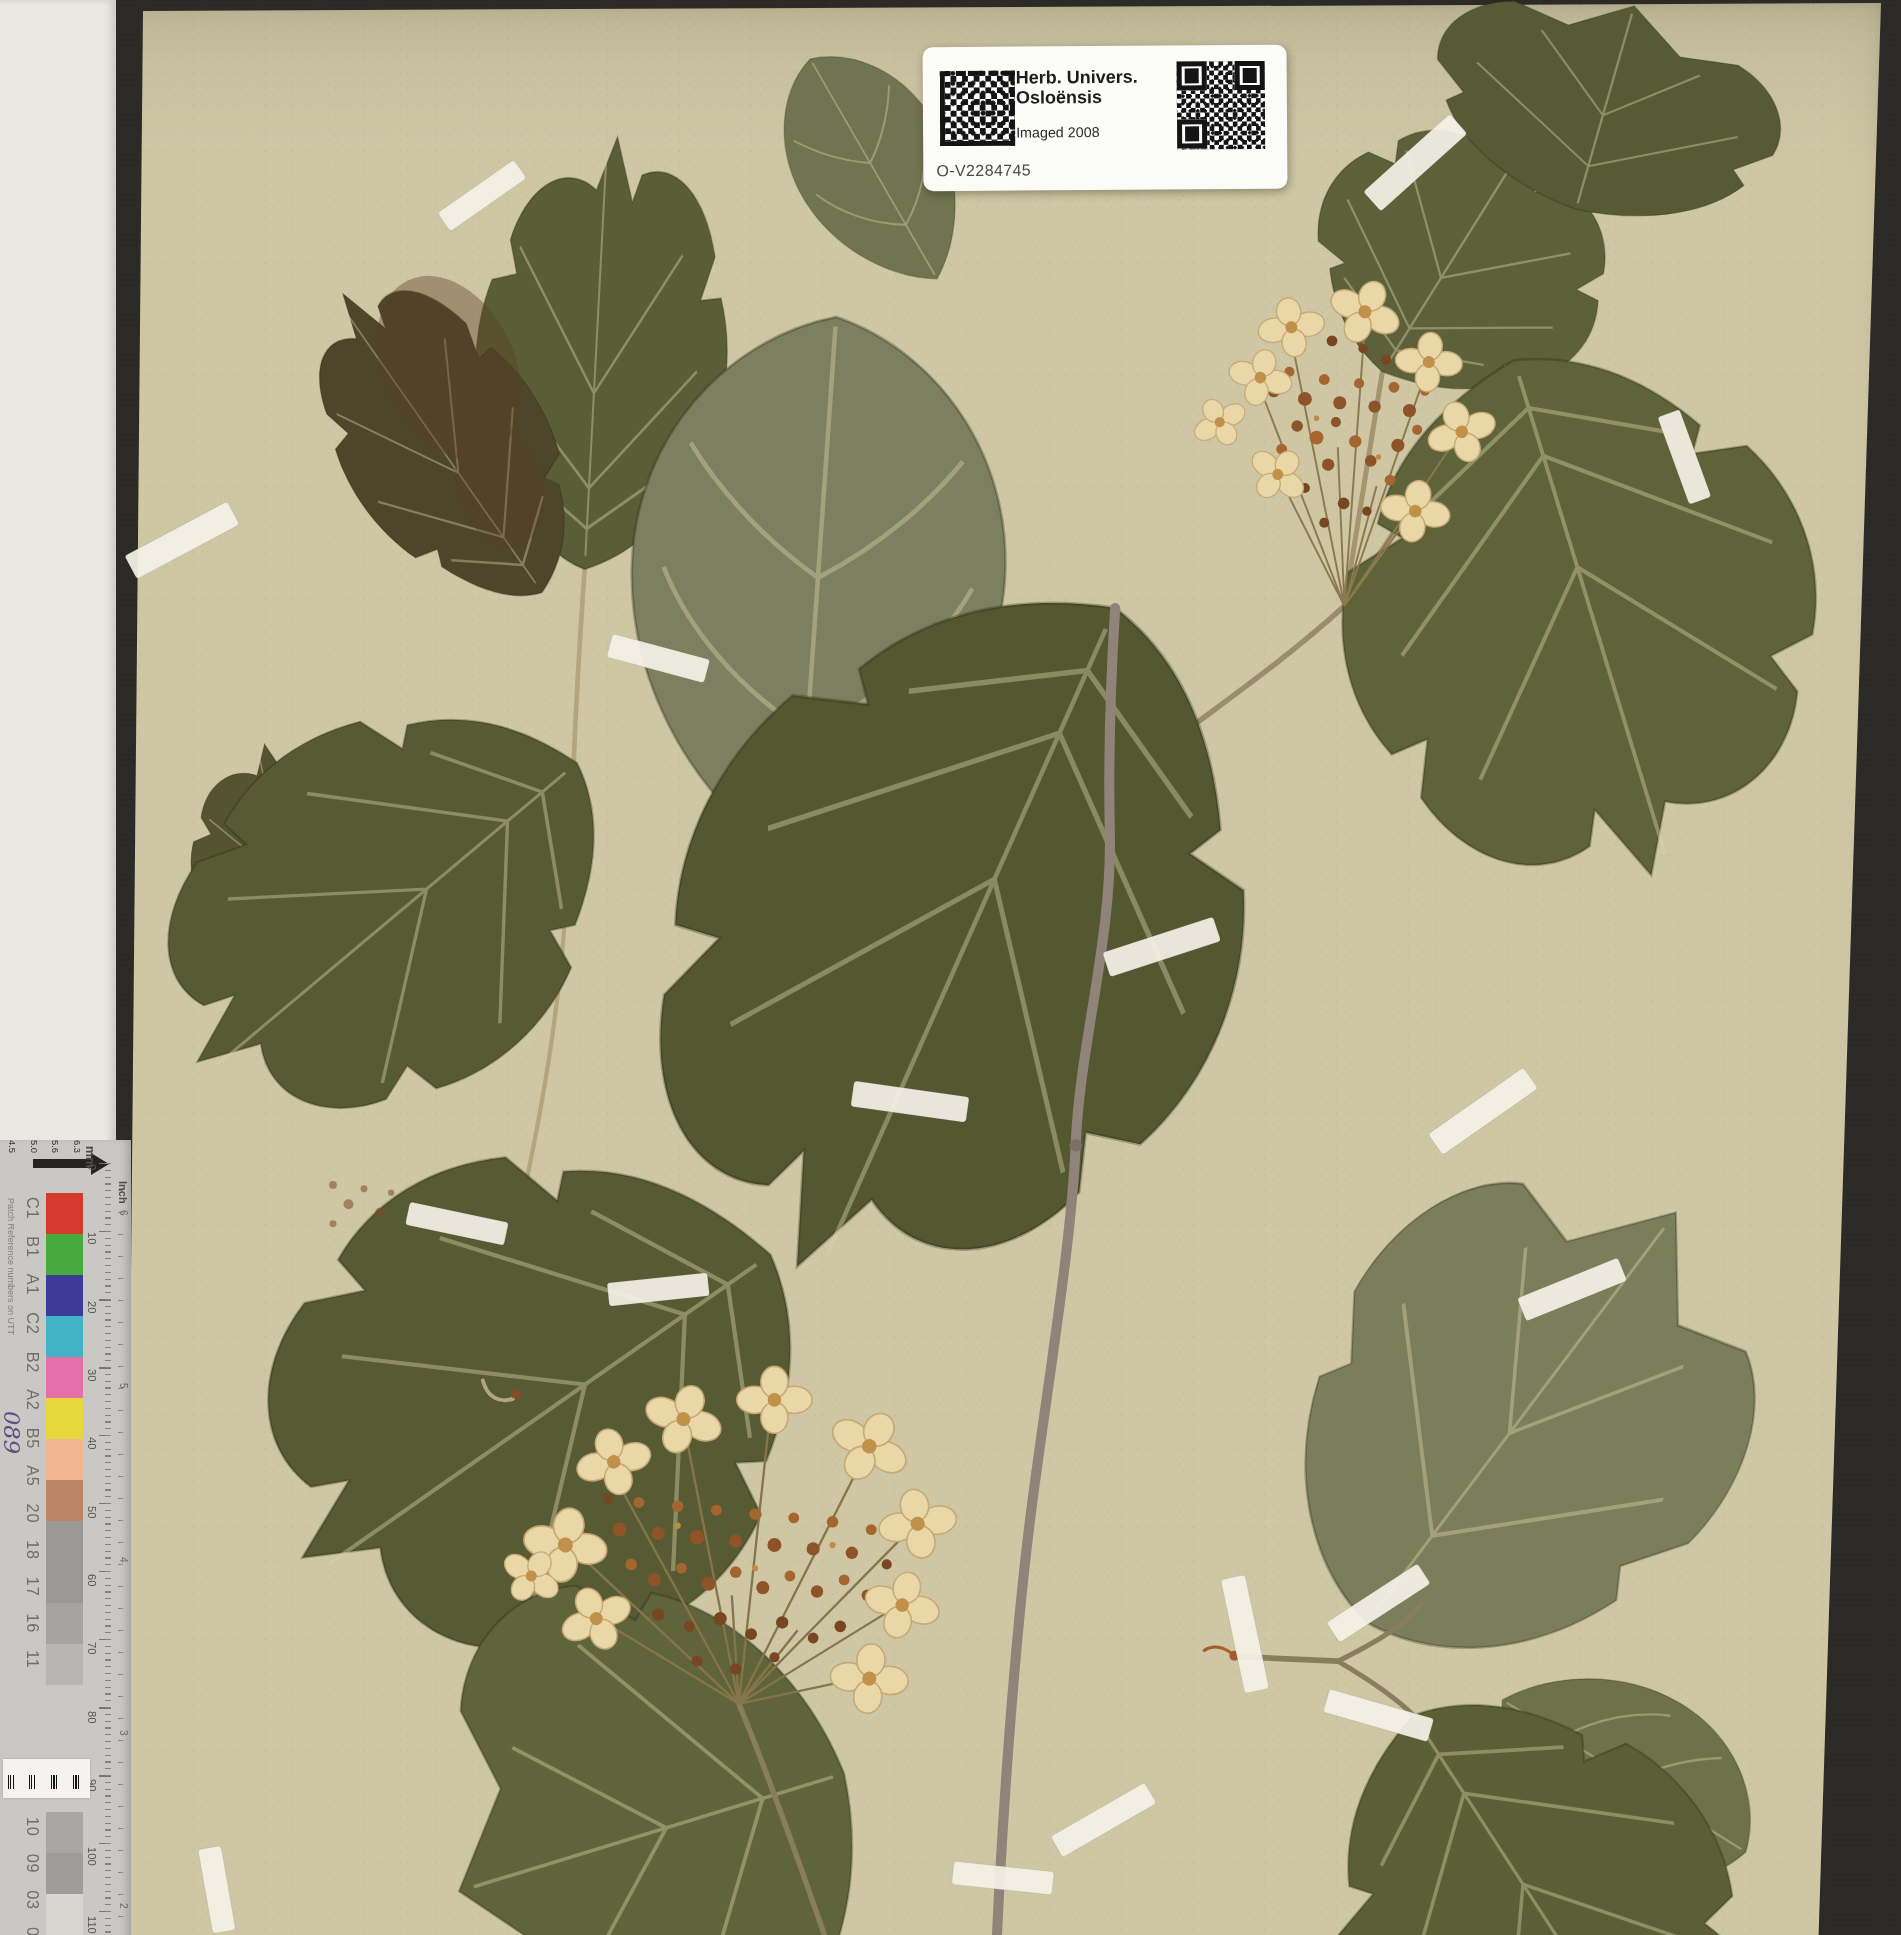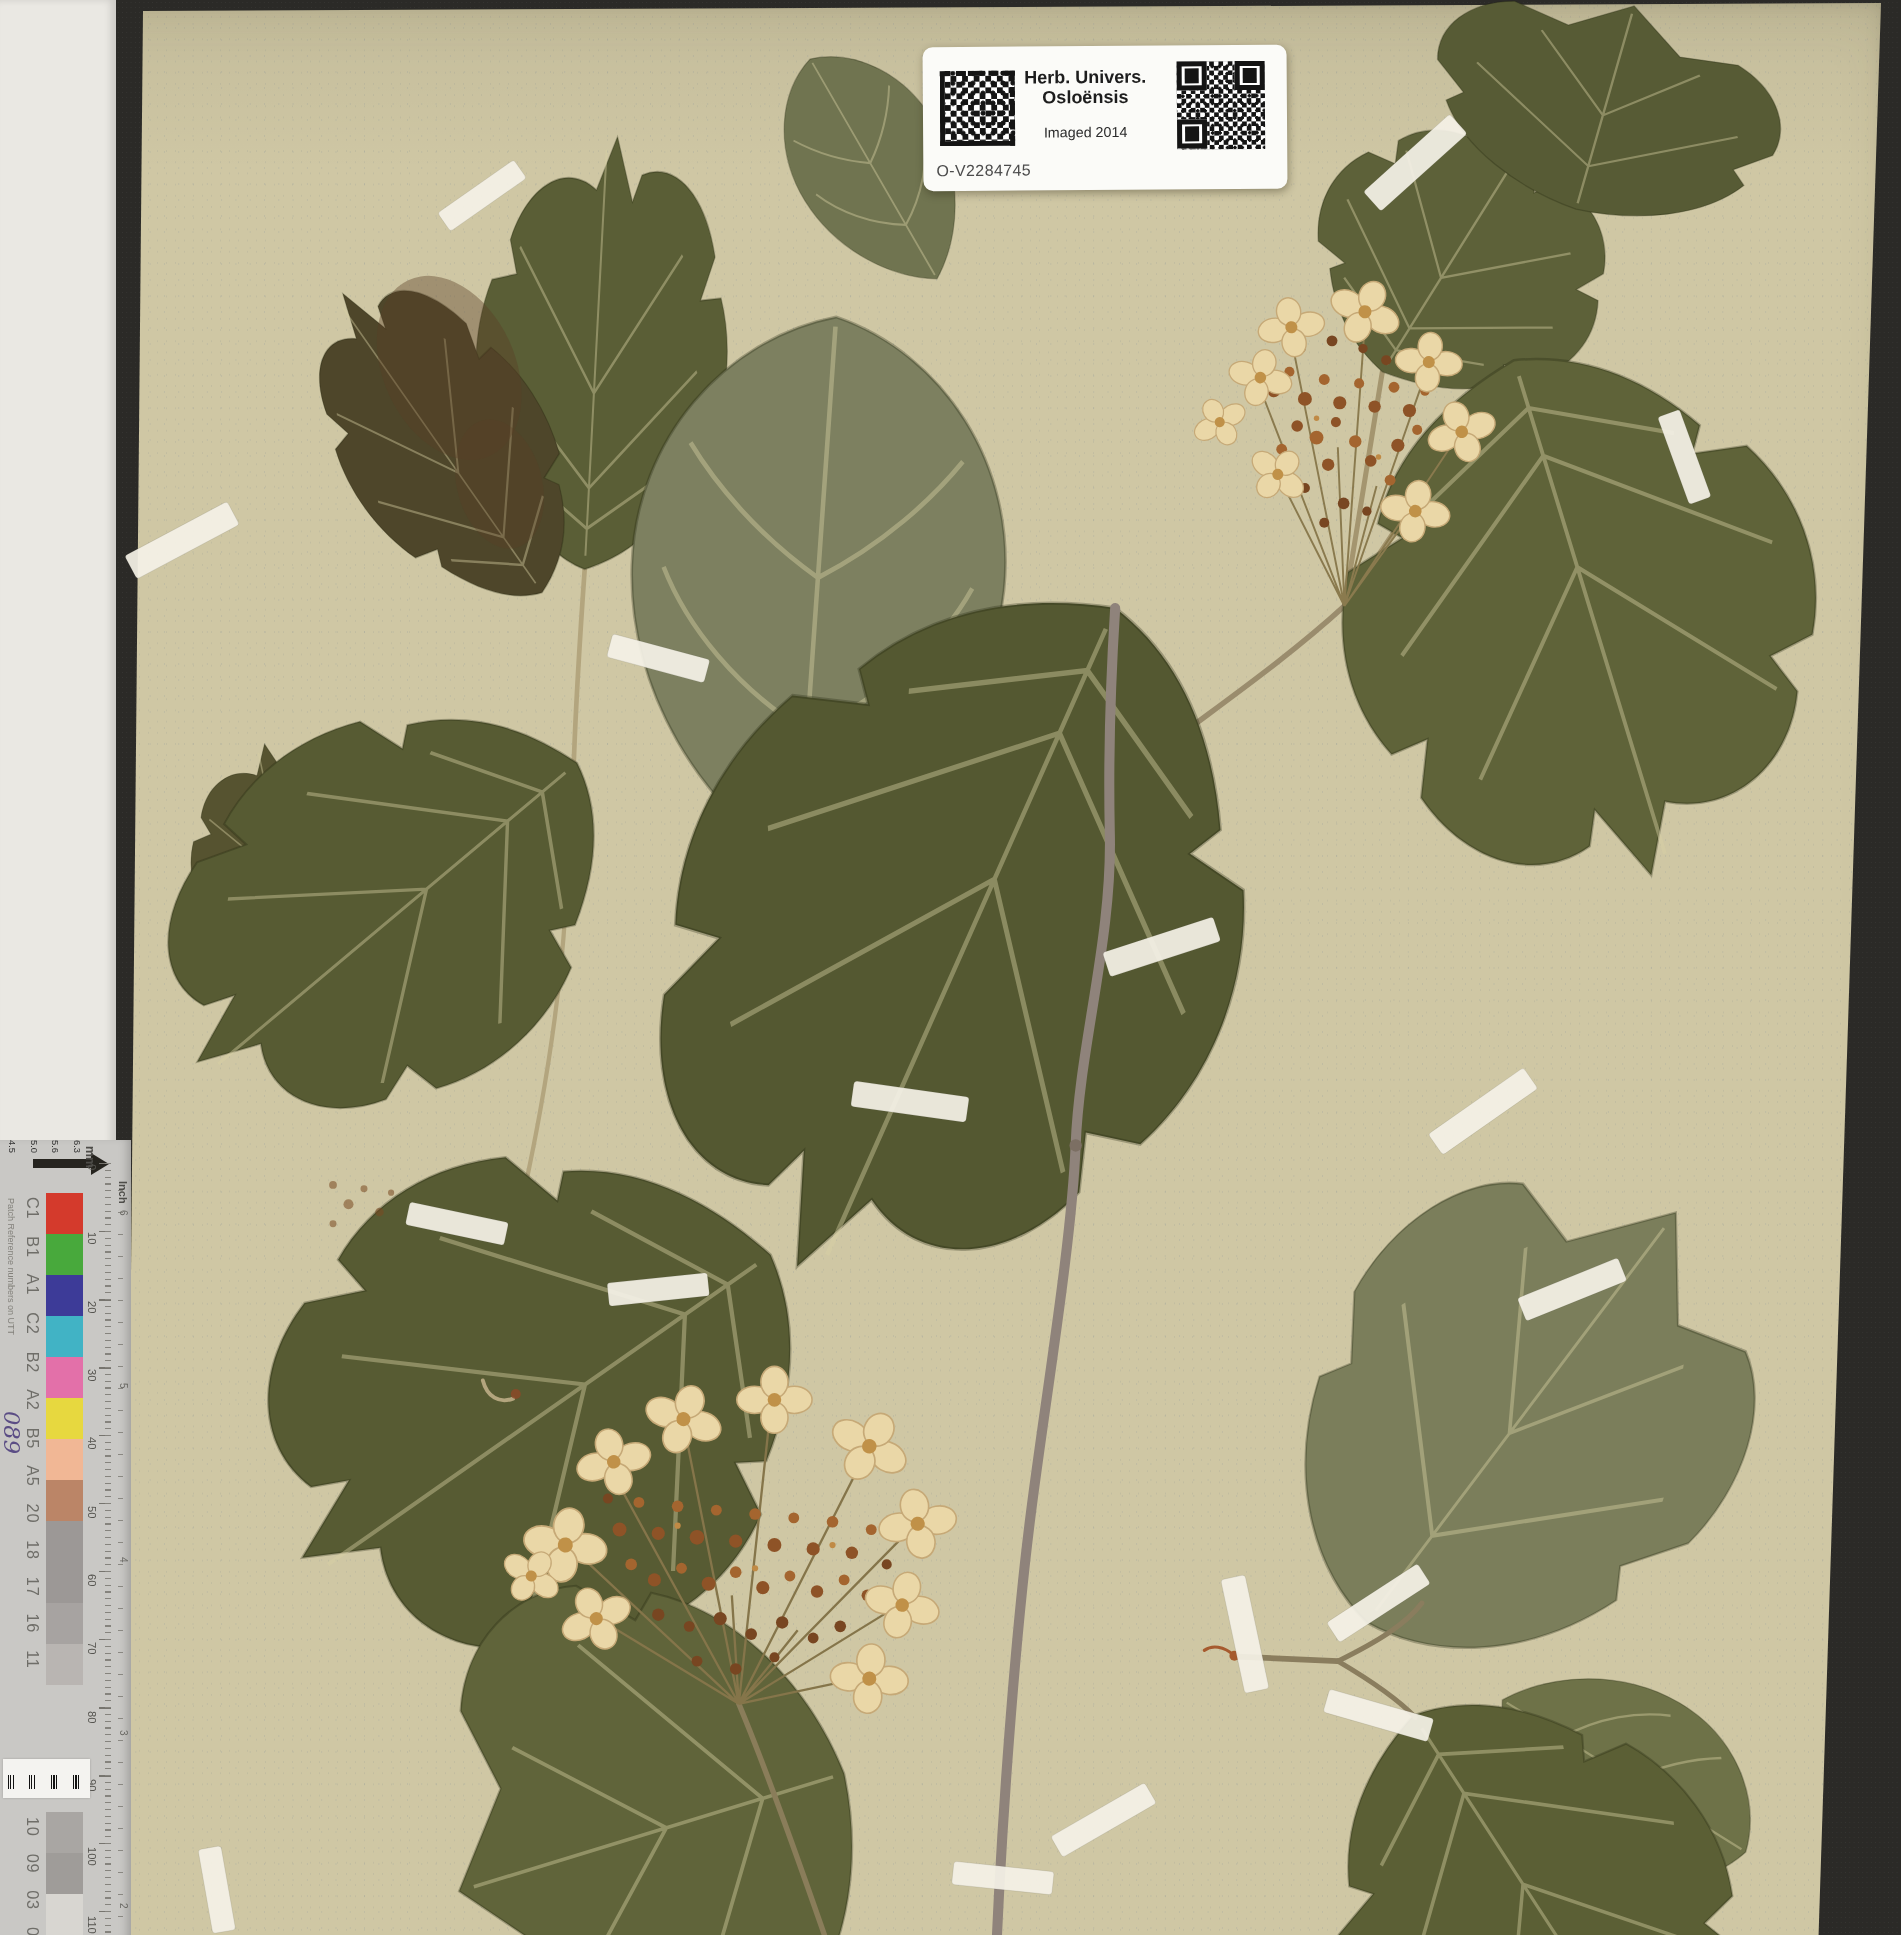--- a/index.html
+++ b/index.html
@@ -26,21 +26,21 @@
   
   .top-label{position:absolute;left:923px;top:46px;width:364px;height:144px;z-index:5;
     background:#fbfbf8;border-radius:10px;transform:rotate(-.4deg);
     box-shadow:1.2px 3.1px 8.5px rgba(40,35,15,.38);}
   .dm{position:absolute;left:17px;top:24px;width:65px;height:65px;background-color:#fff;
     background-image:conic-gradient(#141414 25%, transparent 0 50%, #141414 0 75%, transparent 0),
       radial-gradient(#141414 34%, transparent 38%);
     background-size:11.6px 11.6px, 10px 10px;background-position:0 0, 3.1px 2.3px;
     border-left:5px solid #141414;border-bottom:5px solid #141414;
     border-top:5px dashed #141414;border-right:5px dashed #141414;}
-  .tl-text{position:absolute;left:93px;top:21px;width:139px;text-align:center;color:#1d1d1d;}
+  .tl-text{position:absolute;left:93px;top:21px;width:139px;color:#1d1d1d;}
   .tl1,.tl2{font-size:18px;font-weight:700;line-height:1.12;}
   .tl-imaged{margin-top:16.3px;font-size:14.3px;font-weight:400;color:#2c2c2c;}
   .tl-cat{position:absolute;left:13px;top:115px;font-size:16px;color:#4c4c4c;letter-spacing:0.4px;}
   .qr{position:absolute;left:254px;top:15.5px;width:88px;height:88px;background-color:#fff;
     background-image:conic-gradient(#141414 25%, transparent 0 50%, #141414 0 75%, transparent 0),
       radial-gradient(#141414 32%, transparent 36%);
     background-size:9.3px 9.3px, 7.4px 7.4px;background-position:0 0, 2.3px 1.5px;}
   .qr .f{position:absolute;width:19.4px;height:19.4px;border:5px solid #141414;background:#fff;}
   .qr .f::after{content:"";position:absolute;inset:2.3px;background:#141414;}
   .f.tl{left:0.4px;top:0.4px}.f.tr{right:0.4px;top:0.4px}.f.bl{left:0.4px;bottom:0.4px}
@@ -306,21 +306,21 @@
       <rect x="-150" y="-33" width="300" height="66" rx="8" transform="translate(2450,5890) rotate(-52)"></rect>
       <rect x="-140" y="-32" width="280" height="64" rx="8" transform="translate(4120,5160) rotate(-28)"></rect>
     </g>
   </svg>
 
   <div class="top-label">
     <div class="dm"></div>
     <div class="tl-text">
       <div class="tl1">Herb. Univers.</div>
       <div class="tl2">Osloënsis</div>
-      <div class="tl-imaged">Imaged 2014</div>
+      <div class="tl-imaged">Imaged 2008</div>
     </div>
     <div class="tl-cat">O-V2284745</div>
     <div class="qr">
       <div class="f tl"></div>
       <div class="f tr"></div>
       <div class="f bl"></div>
     </div>
   </div>
 
   <div class="cal">

